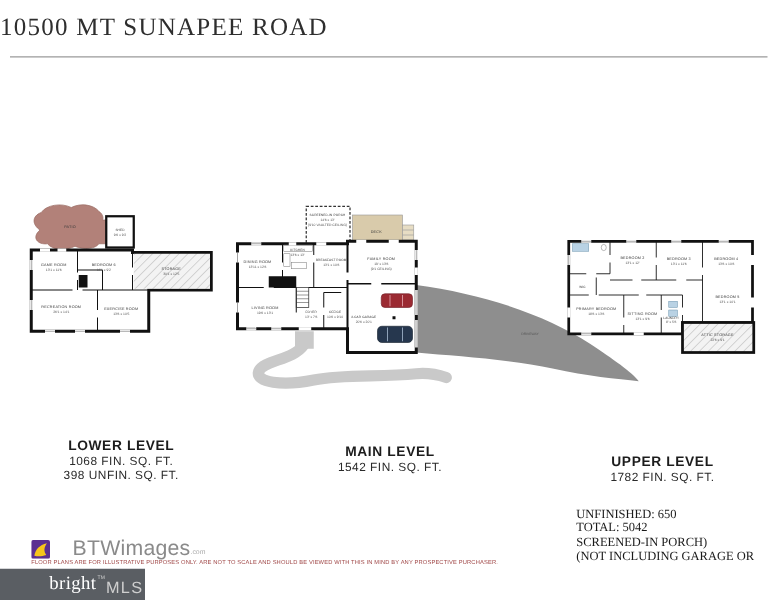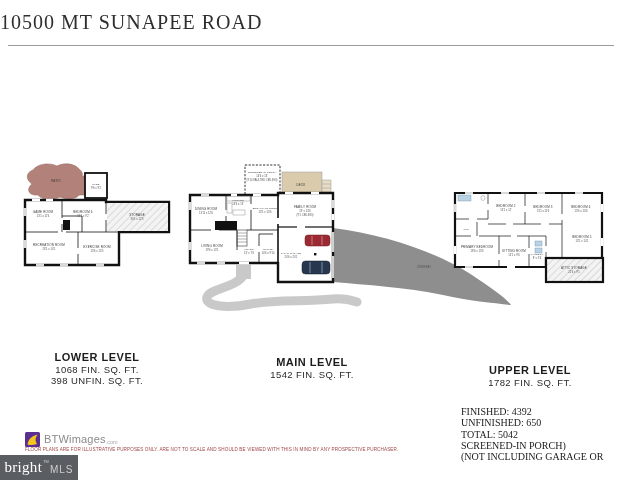--- a/index.html
+++ b/index.html
@@ -20,29 +20,29 @@
   svg text.rs{font-size:2.5px;letter-spacing:0.1px;}
   
   .caption{position:absolute;text-align:center;color:#1c1c1c;}
   .cap-name{font-weight:bold;font-size:11px;letter-spacing:0.5px;line-height:13px;margin-top:40px;}
   .cap-line{font-size:9.5px;letter-spacing:0.4px;line-height:11px;color:#2a2a2a;}
   
   .summary{position:absolute;left:461px;top:406px;width:158px;
            font-family:"Liberation Serif",serif;font-size:10px;line-height:11.3px;color:#1a1a1a;}
   
   .logo{position:absolute;left:25px;top:431px;height:16px;display:flex;align-items:center;}
-  .logo .brand{font-size:11px;color:#8a8a8a;letter-spacing:0.2px;margin-left:4px;}
+  .logo .brand{font-size:17px;color:#8a8a8a;letter-spacing:0.2px;margin-left:18px;}
   .logo .tld{font-size:5.5px;color:#a8a8a8;align-self:flex-end;margin-bottom:2px;}
   .disclaimer{position:absolute;left:25px;top:447px;width:560px;
               font-size:4.6px;letter-spacing:0.12px;color:#a04848;}
   .mls-badge{position:absolute;left:0;top:455px;width:78px;height:25px;background:#5a5e63;
-             display:flex;align-items:center;justify-content:center;}
+             display:flex;align-items:center;justify-content:center;padding-left:38px;}
   .mls-badge .b{font-family:"Liberation Serif",serif;font-size:15px;color:#ffffff;letter-spacing:0.3px;}
   .mls-badge .tm{font-size:4px;color:#cfcfcf;align-self:flex-start;margin:4px 1px 0 1px;}
-  .mls-badge .m{font-size:10px;color:#cfcfcf;letter-spacing:1px;margin-top:4px;}
+  .mls-badge .m{font-size:13px;color:#cfcfcf;letter-spacing:1px;margin-top:4px;}
 </style>
 </head>
 <body>
 
 <div id="page">
 
   <div class="title">10500 MT SUNAPEE ROAD</div>
   <div class="subtitle-row">
     <span class="rule"></span>
   </div>
@@ -315,21 +315,20 @@
   <div class="caption" style="left:232px;top:316px;width:160px">
     <div class="cap-name">MAIN LEVEL</div>
     <div class="cap-line">1542 FIN. SQ. FT.</div>
   </div>
   <div class="caption" style="left:450px;top:324px;width:160px">
     <div class="cap-name">UPPER LEVEL</div>
     <div class="cap-line">1782 FIN. SQ. FT.</div>
   </div>
 
   <div class="summary">
-    <div>FINISHED: 4392</div>
     <div>UNFINISHED: 650</div>
     <div>TOTAL: 5042</div>
     <div>SCREENED-IN PORCH)</div>
     <div>(NOT INCLUDING GARAGE OR</div>
   </div>
 
   <div class="logo">
     <svg width="15" height="15" viewBox="0 0 15 15">
       <rect x="0" y="0" width="15" height="15" rx="1.5" fill="#5b2f91"></rect>
       <path d="M2.5,12.5 C3.2,7.5 6.5,4 12.5,2.5 C10,6.5 10,8.5 12,12 C8.5,13.3 5,13.3 2.5,12.5 Z" fill="#f6c51c"></path>

